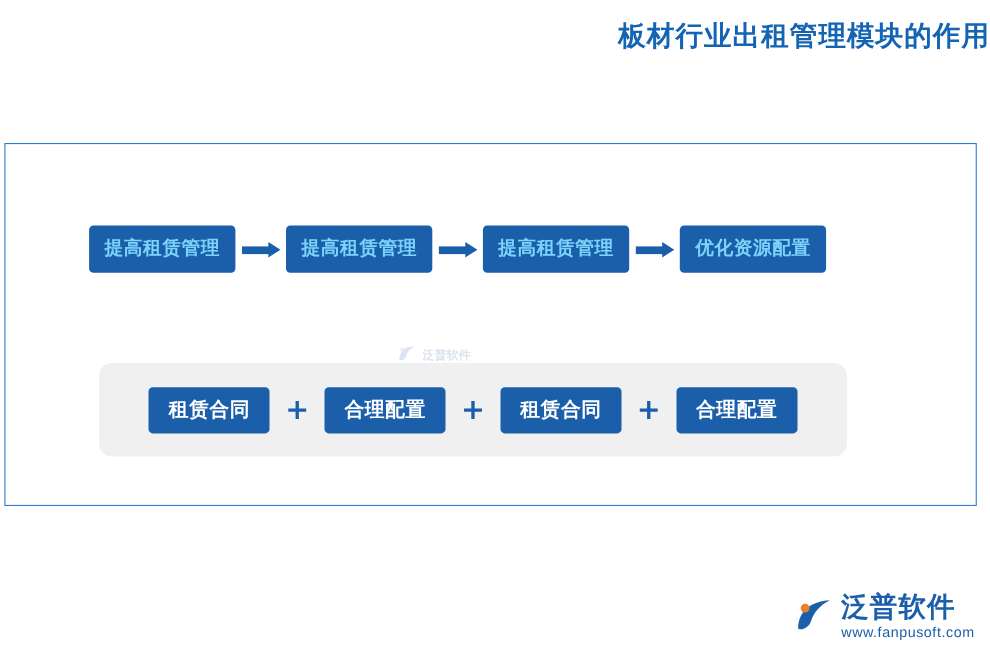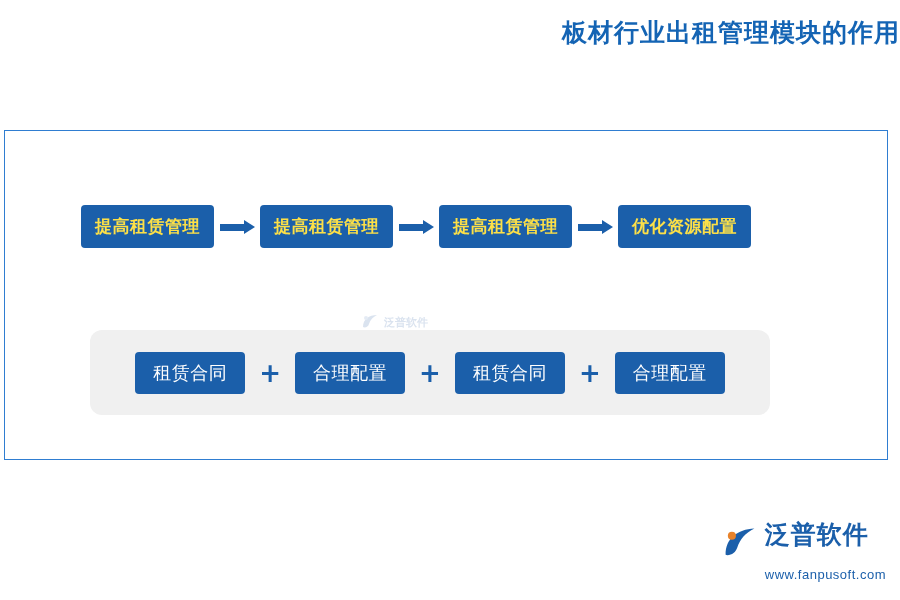--- a/index.html
+++ b/index.html
@@ -44,21 +44,21 @@
   
   .flow-row {
     position: absolute;
     left: 76px;
     top: 74px;
     display: flex;
     align-items: center;
   }
   .flow-box {
     background: #1b5faa;
-    color: #fde047;
+    color: #7dd3fc;
     font-size: 17px;
     font-weight: bold;
     font-family: "DejaVu Sans", sans-serif;
     border-radius: 4px;
     padding: 13px 14px;
     white-space: nowrap;
     line-height: 1;
     letter-spacing: 0.5px;
   }
   .arrow {
@@ -104,21 +104,21 @@
     height: 85px;
     display: flex;
     align-items: center;
     justify-content: center;
     gap: 0;
   }
   .tag-box {
     background: #1b5faa;
     color: #ffffff;
     font-size: 18px;
-    font-weight: normal;
+    font-weight: bold;
     font-family: "DejaVu Sans", sans-serif;
     border-radius: 4px;
     padding: 12px 18px;
     white-space: nowrap;
     line-height: 1;
     letter-spacing: 0.5px;
   }
   .plus {
     color: #1b5faa;
     font-size: 26px;
@@ -178,21 +178,21 @@
     color: #1b5faa;
     font-family: "DejaVu Sans", sans-serif;
     line-height: 1.05;
     letter-spacing: 1px;
   }
   .logo-url {
     font-size: 13px;
     color: #1b5faa;
     font-family: "Liberation Sans", sans-serif;
     letter-spacing: 0.5px;
-    margin-top: 19px;
+    margin-top: 2px;
   }
 </style>
 </head>
 <body>
 
 <div class="page-title">板材行业出租管理模块的作用</div>
 
 <div class="panel">
 
   <div class="flow-row">

